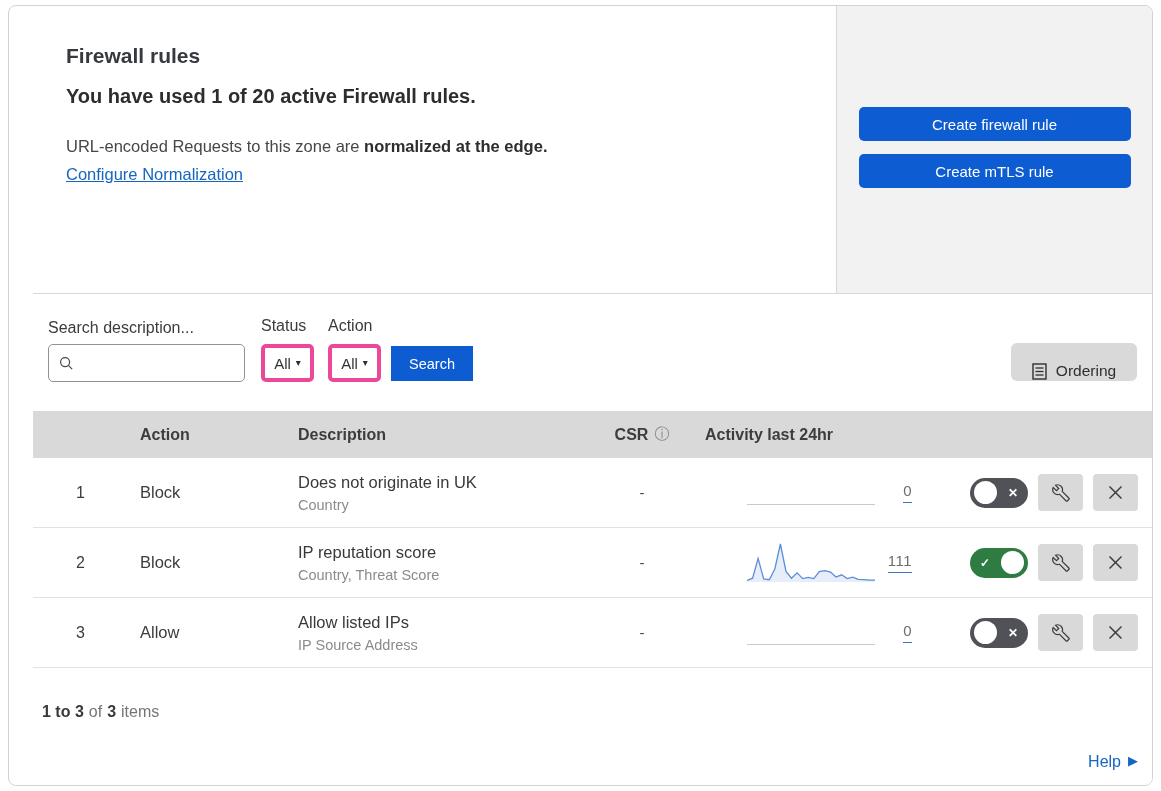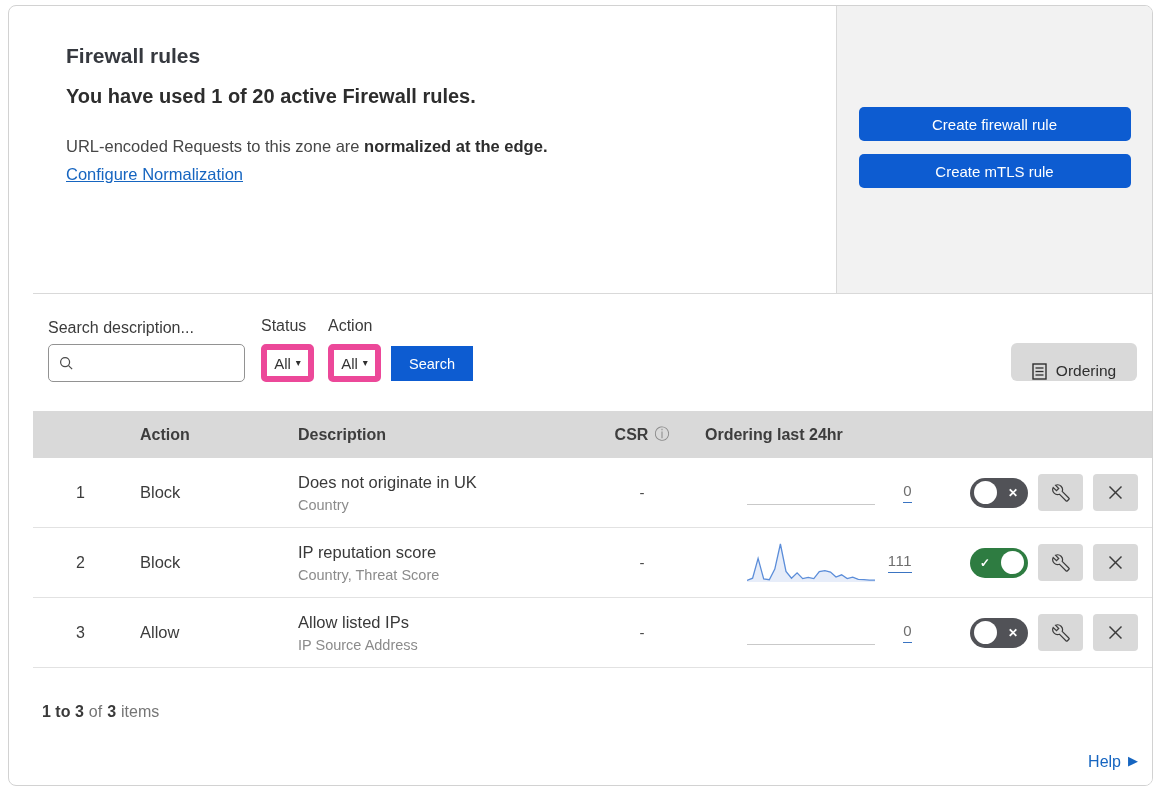--- a/index.html
+++ b/index.html
@@ -27,21 +27,21 @@
   }
   
   .filters { position: relative; height: 117px; background: #fff; }
   .flt-label { position: absolute; font-size: 16px; color: #3b3b3b; }
   .search-box {
     position: absolute; left: 15px; top: 50px; width: 197px; height: 38px;
     border: 1px solid #929292; border-radius: 5px; display: flex; align-items: center; padding: 0 10px; background:#fff;
   }
   .search-box input { border: none; outline: none; flex: 1; font-family: inherit; font-size: 14px; margin-left: 8px; width: 100px; }
   .select-box {
-    position: absolute; top: 50px; width: 53px; height: 38px; border: 6px solid #ec4899;
+    position: absolute; top: 50px; width: 53px; height: 38px; border: 4px solid #ec4899;
     border-radius: 5px; display: flex; align-items: center; justify-content: center; gap: 5px;
     font-size: 15px; color: #333; cursor: pointer; background:#fff;
   }
   .caret { font-size: 10px; color: #2f2f2f; line-height: 1; }
   .btn-search {
     position: absolute; left: 358px; top: 52px; width: 82px; height: 35px;
     background: #0d5cd1; color: #fff; border: none; border-radius: 0; font-size: 14.5px; font-family: inherit; cursor: pointer;
   }
   .btn-ordering {
     position: absolute; right: 15px; top: 49px; width: 126px; height: 38px;
@@ -135,21 +135,21 @@
   </div>
 
   <div class="thead">
     <div class="col-num"></div>
     <div class="col-action">Action</div>
     <div class="col-desc">Description</div>
     <div class="col-csr">
       <span>CSR</span>
       <span class="info-icon">ⓘ</span>
     </div>
-    <div class="col-activity">Ordering last 24hr</div>
+    <div class="col-activity">Activity last 24hr</div>
     <div class="col-controls"></div>
   </div>
 
   <div class="row">
     <div class="col-num">1</div>
     <div class="col-action">Block</div>
     <div class="col-desc">
       <div class="desc-main">Does not originate in UK</div>
       <div class="desc-sub">Country</div>
     </div>

